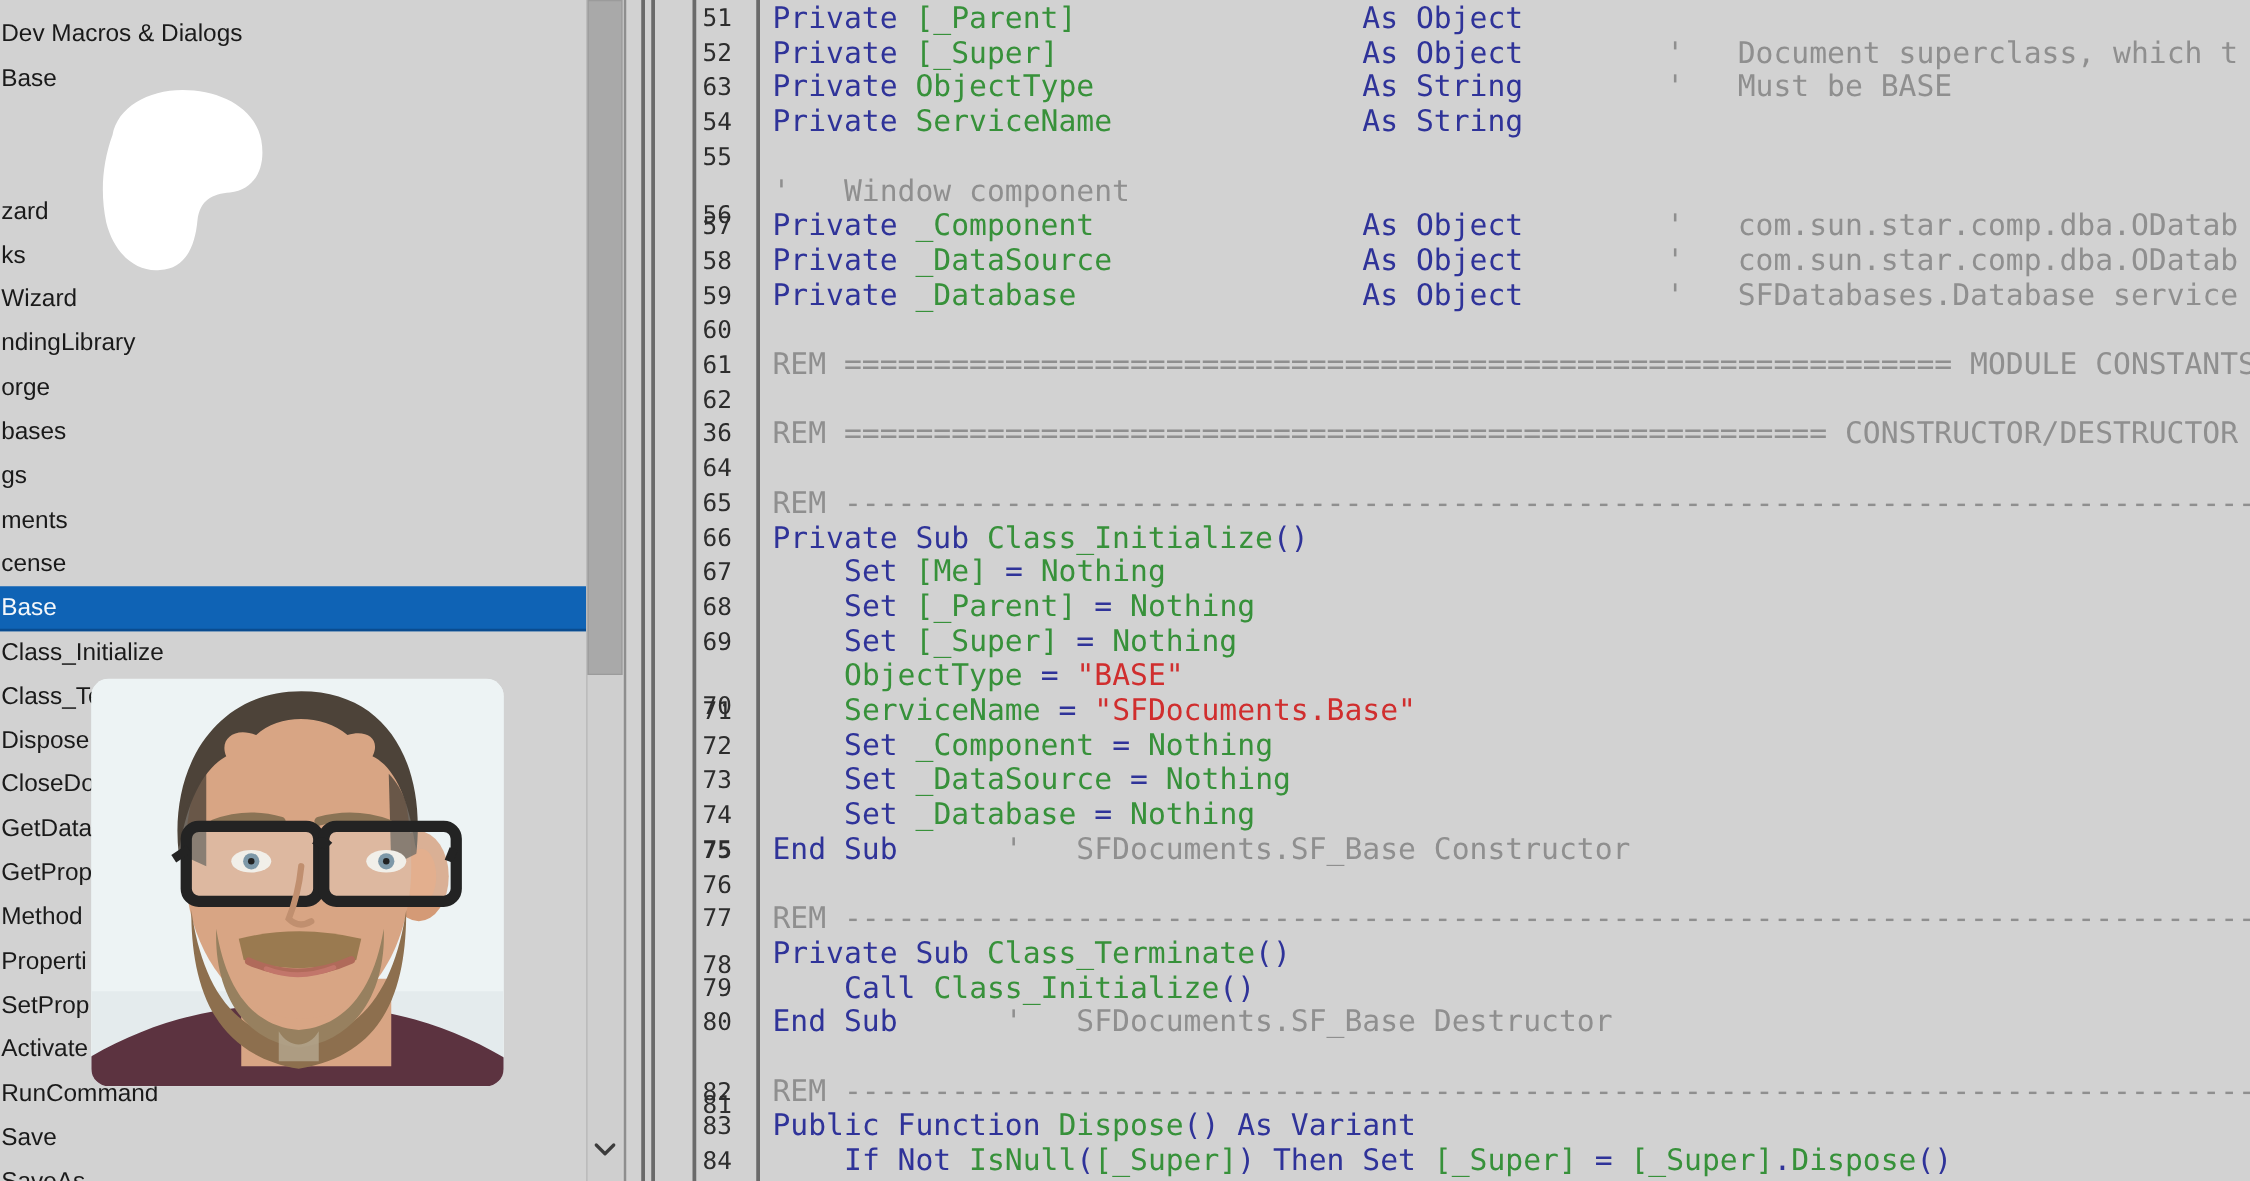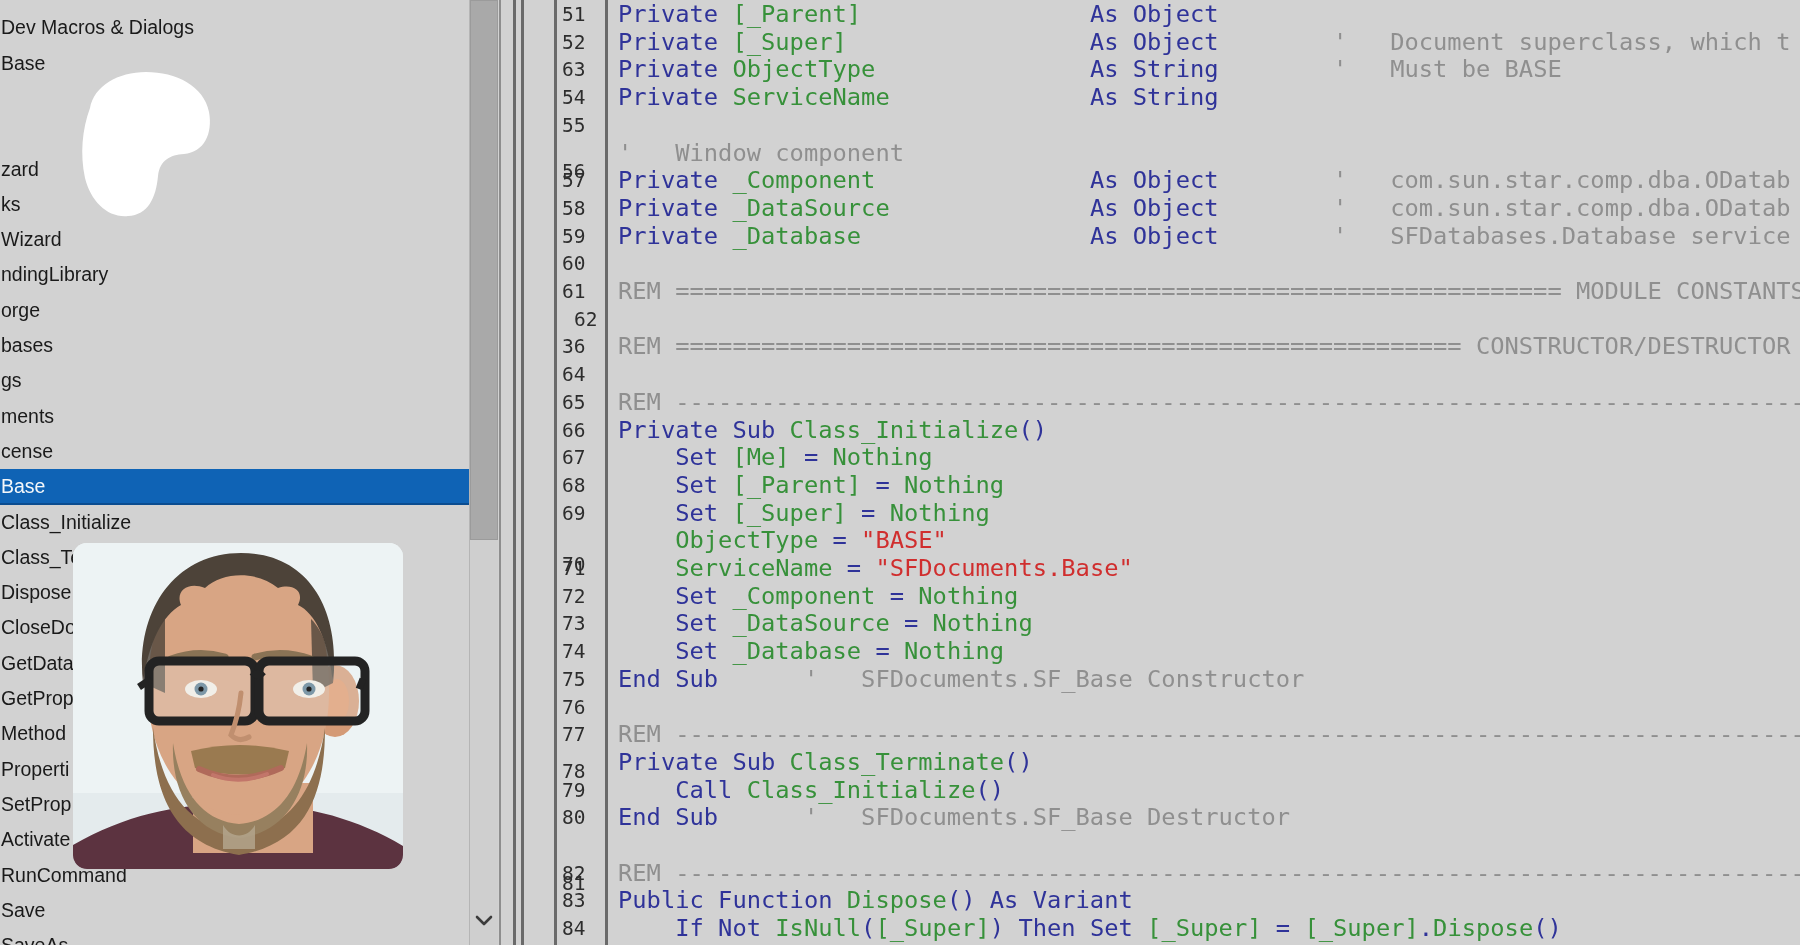--- a/index.html
+++ b/index.html
@@ -111,34 +111,34 @@
       <div class="lnum" style="top: 28.7px;">52</div>
       <div class="lnum" style="top: 56.4px;">63</div>
       <div class="lnum" style="top: 84.1px;">54</div>
       <div class="lnum" style="top: 111.8px;">55</div>
       <div class="lnum" style="top: 139.5px; margin-top: 18px;">56</div>
       <div class="lnum" style="top: 167.2px;">57</div>
       <div class="lnum" style="top: 194.9px;">58</div>
       <div class="lnum" style="top: 222.6px;">59</div>
       <div class="lnum" style="top: 250.3px;">60</div>
       <div class="lnum" style="top: 278px;">61</div>
-      <div class="lnum" style="top: 305.7px; margin-left: 12px;">62</div>
+      <div class="lnum" style="top: 305.7px;">62</div>
       <div class="lnum" style="top: 333.4px;">36</div>
       <div class="lnum" style="top: 361.1px;">64</div>
       <div class="lnum" style="top: 388.8px;">65</div>
       <div class="lnum" style="top: 416.5px;">66</div>
       <div class="lnum" style="top: 444.2px;">67</div>
       <div class="lnum" style="top: 471.9px;">68</div>
       <div class="lnum" style="top: 499.6px;">69</div>
       <div class="lnum" style="top: 527.3px; margin-top: 24px;">70</div>
       <div class="lnum" style="top: 555px;">71</div>
       <div class="lnum" style="top: 582.7px;">72</div>
       <div class="lnum" style="top: 610.4px;">73</div>
       <div class="lnum" style="top: 638.1px;">74</div>
-      <div class="lnum" style="top: 665.8px;">75</div>
+      <div class="lnum" style="top: 665.8px; font-weight: bold;">75</div>
       <div class="lnum" style="top: 693.5px;">76</div>
       <div class="lnum" style="top: 721.2px;">77</div>
       <div class="lnum" style="top: 758px;">78</div>
       <div class="lnum" style="top: 776.6px;">79</div>
       <div class="lnum" style="top: 804.3px;">80</div>
       <div class="lnum" style="top: 870px; text-align: right;">81</div>
       <div class="lnum" style="top: 859.7px;">82</div>
       <div class="lnum" style="top: 887.4px;">83</div>
       <div class="lnum" style="top: 915.1px;">84</div>
     </div>

